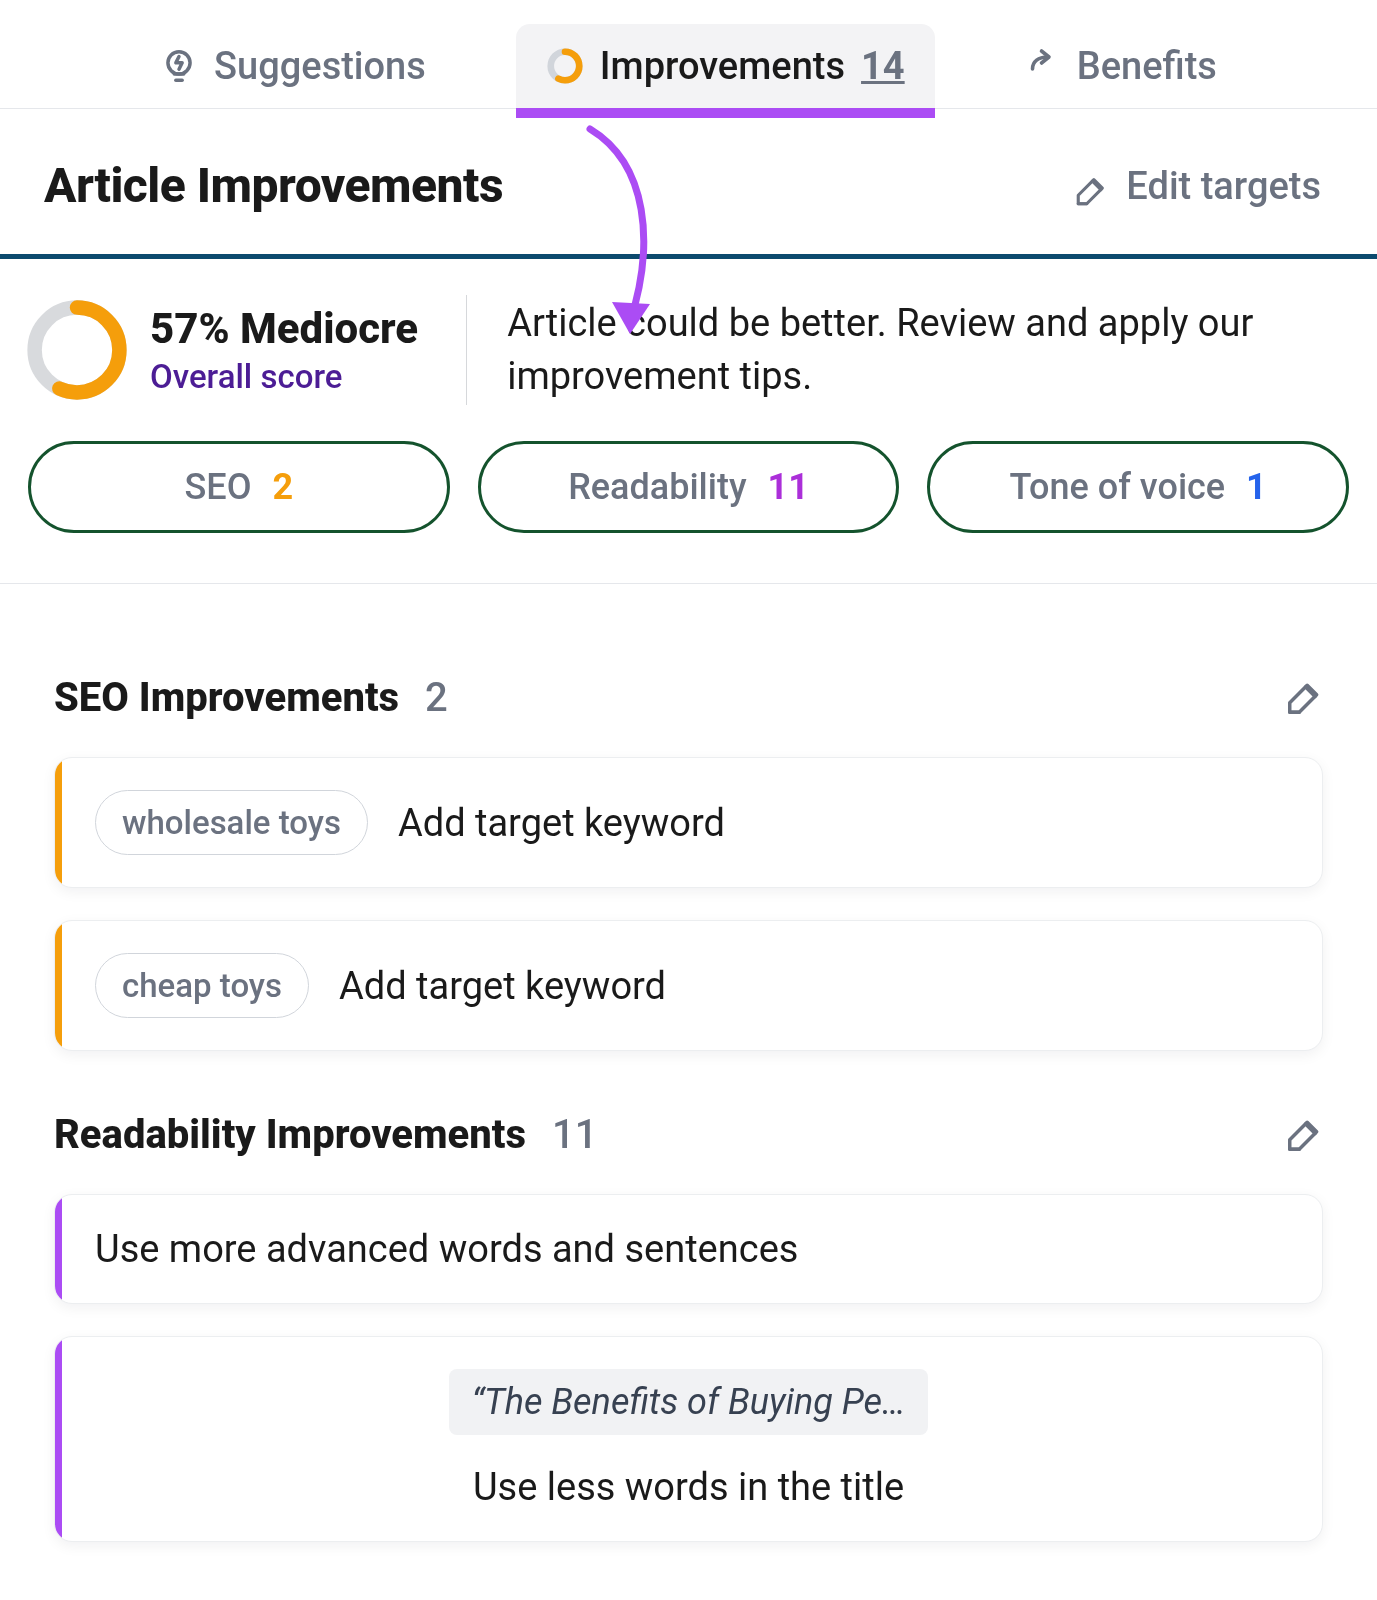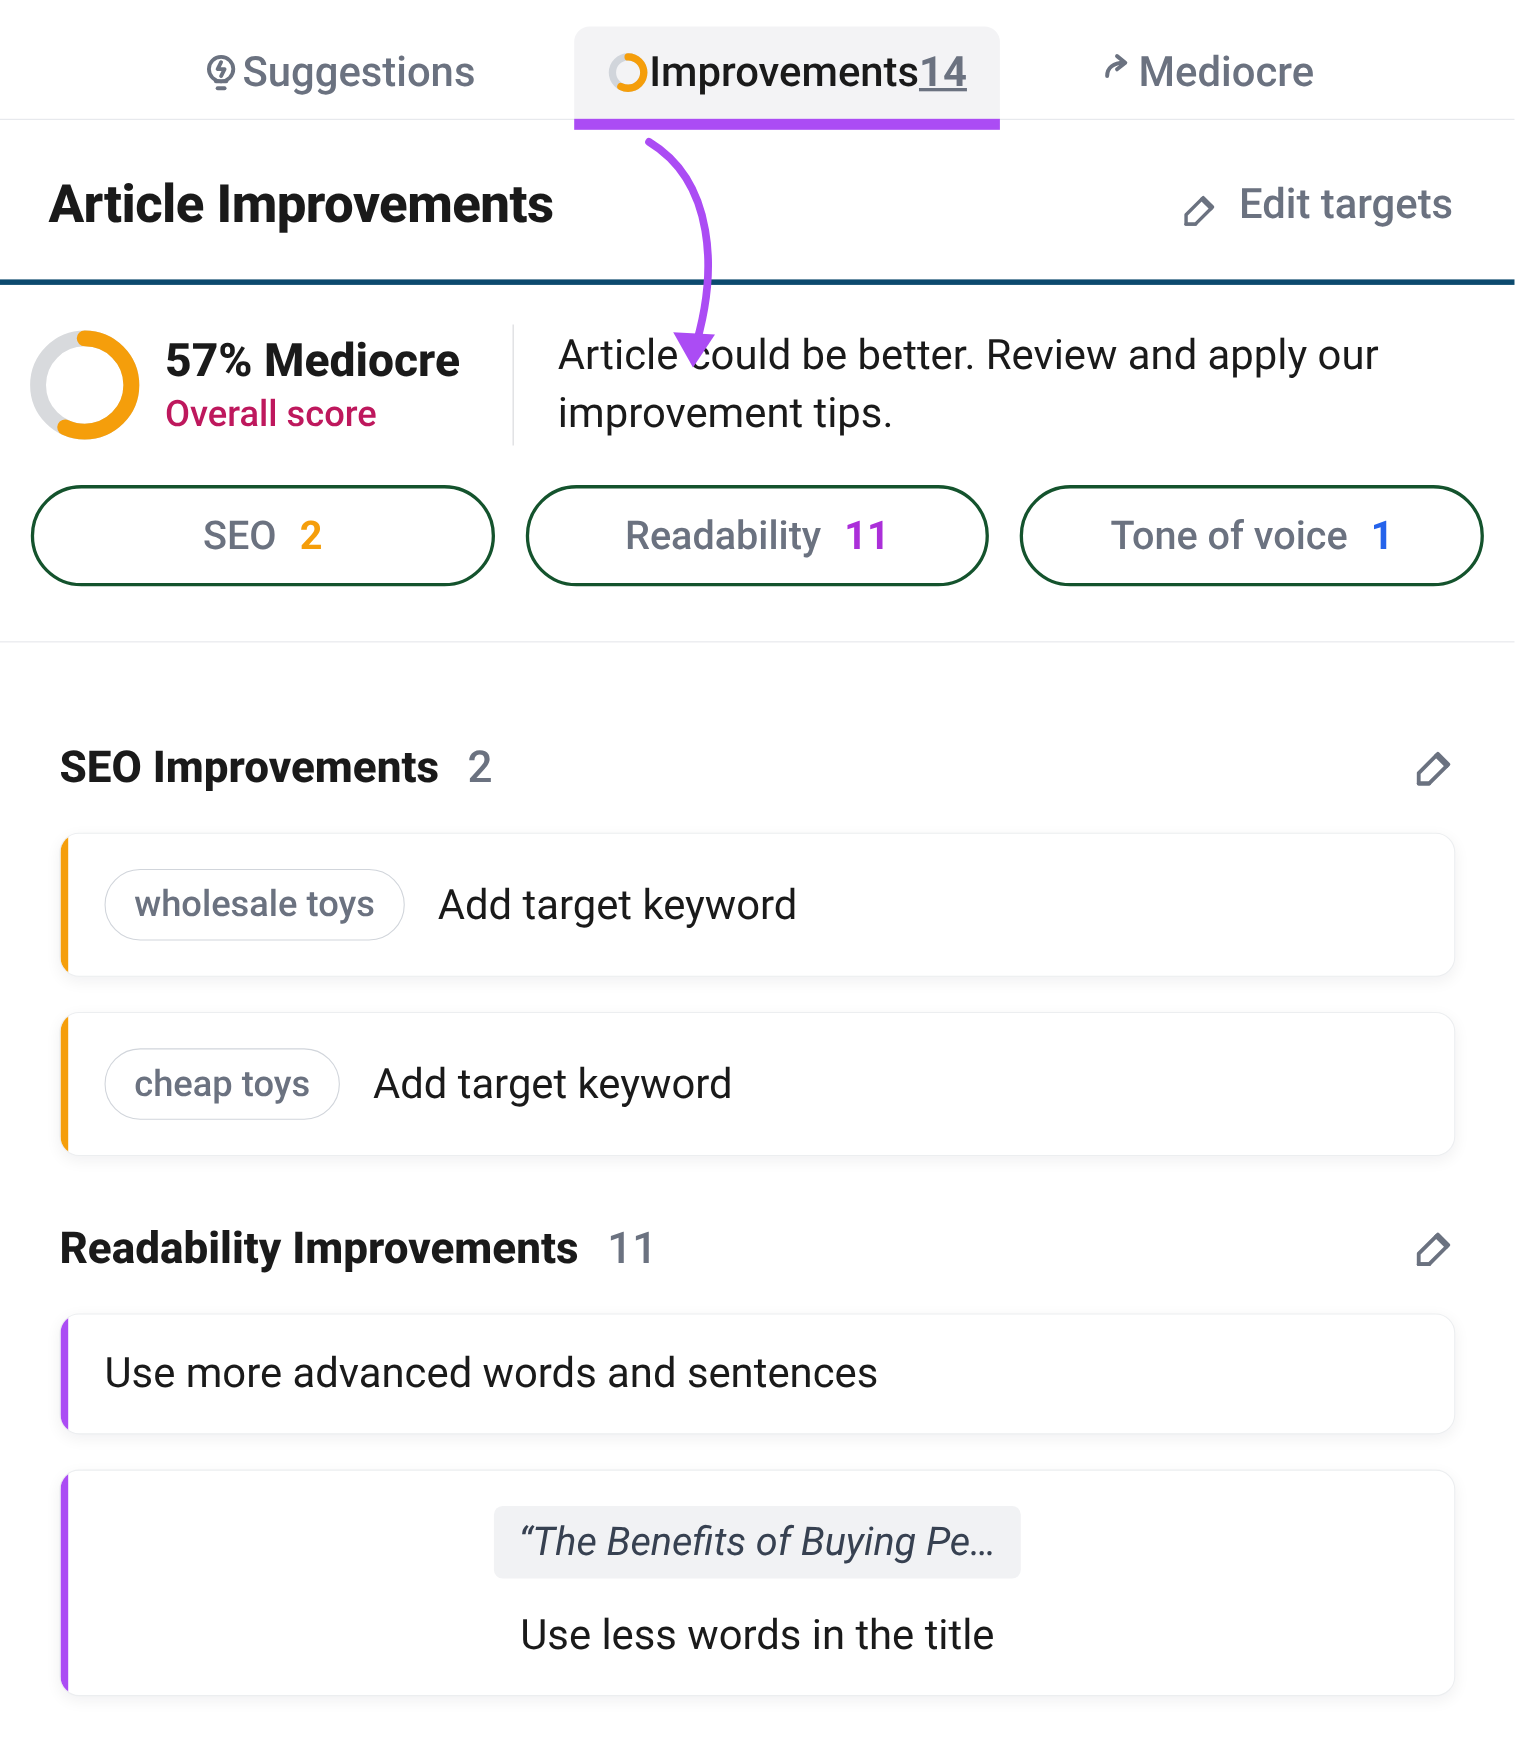--- a/index.html
+++ b/index.html
@@ -14,20 +14,21 @@
     align-items: center;
     justify-content: center;
     gap: 60px;
     padding: 24px 40px 0 40px;
     border-bottom: 1px solid #e5e7eb;
     position: relative;
   }
   .tab {
     display: flex;
     align-items: center;
+    gap: 16px;
     font-size: 38px;
     font-weight: 500;
     color: #6b7280;
     padding: 20px 30px;
     border-radius: 14px 14px 0 0;
     cursor: pointer;
     position: relative;
   }
   .tab.active {
     background: #f3f3f5;
@@ -70,21 +71,21 @@
   }
   .score-row {
     display: flex;
     align-items: center;
     padding: 36px 56px 36px 24px;
     gap: 24px;
   }
   .score-block { display: flex; align-items: center; gap: 20px; }
   .score-text { display: flex; flex-direction: column; }
   .score-main { font-size: 42px; font-weight: 800; color: #1a1a1a; }
-  .score-sub { font-size: 33px; font-weight: 500; color: #be185d; margin-top: 4px; }
+  .score-sub { font-size: 33px; font-weight: 500; color: #4c1d95; margin-top: 4px; }
   .divider-v { width: 1px; height: 110px; background: #d6d8db; margin: 0 16px 0 24px; }
   .score-desc { font-size: 38px; color: #1a1a1a; line-height: 1.4; flex: 1; }
   .pill-row {
     display: flex;
     gap: 28px;
     padding: 0 28px 50px 28px;
     border-bottom: 1px solid #e5e7eb;
   }
   .pill {
     flex: 1;
@@ -185,21 +186,21 @@
     </svg>
     <span>Improvements</span>
     <span class="count">14</span>
   </div>
 
   <div class="tab">
     <svg class="icon-svg" width="36" height="36" viewBox="0 0 24 24" fill="none" stroke="#6b7280" stroke-width="2.4" stroke-linecap="round" stroke-linejoin="round">
       <path d="M5 14c0-5 4-8 10-8"></path>
         <path d="M11 2l5 4-5 4"></path>
     </svg>
-    <span>Mediocre</span>
+    <span>Benefits</span>
   </div>
 </div>
 
 <svg class="annotation-arrow" width="120" height="230" viewBox="0 0 120 230" fill="none">
   <path d="M20 5 C 78 40, 85 120, 60 198" stroke="#ab4cf4" stroke-width="7" fill="none" stroke-linecap="round"></path>
   <path d="M42 178 L60 210 L80 180 Z" fill="#ab4cf4"></path>
 </svg>
 
 <div class="header-row">
   <h1 class="page-title">Article Improvements</h1>

